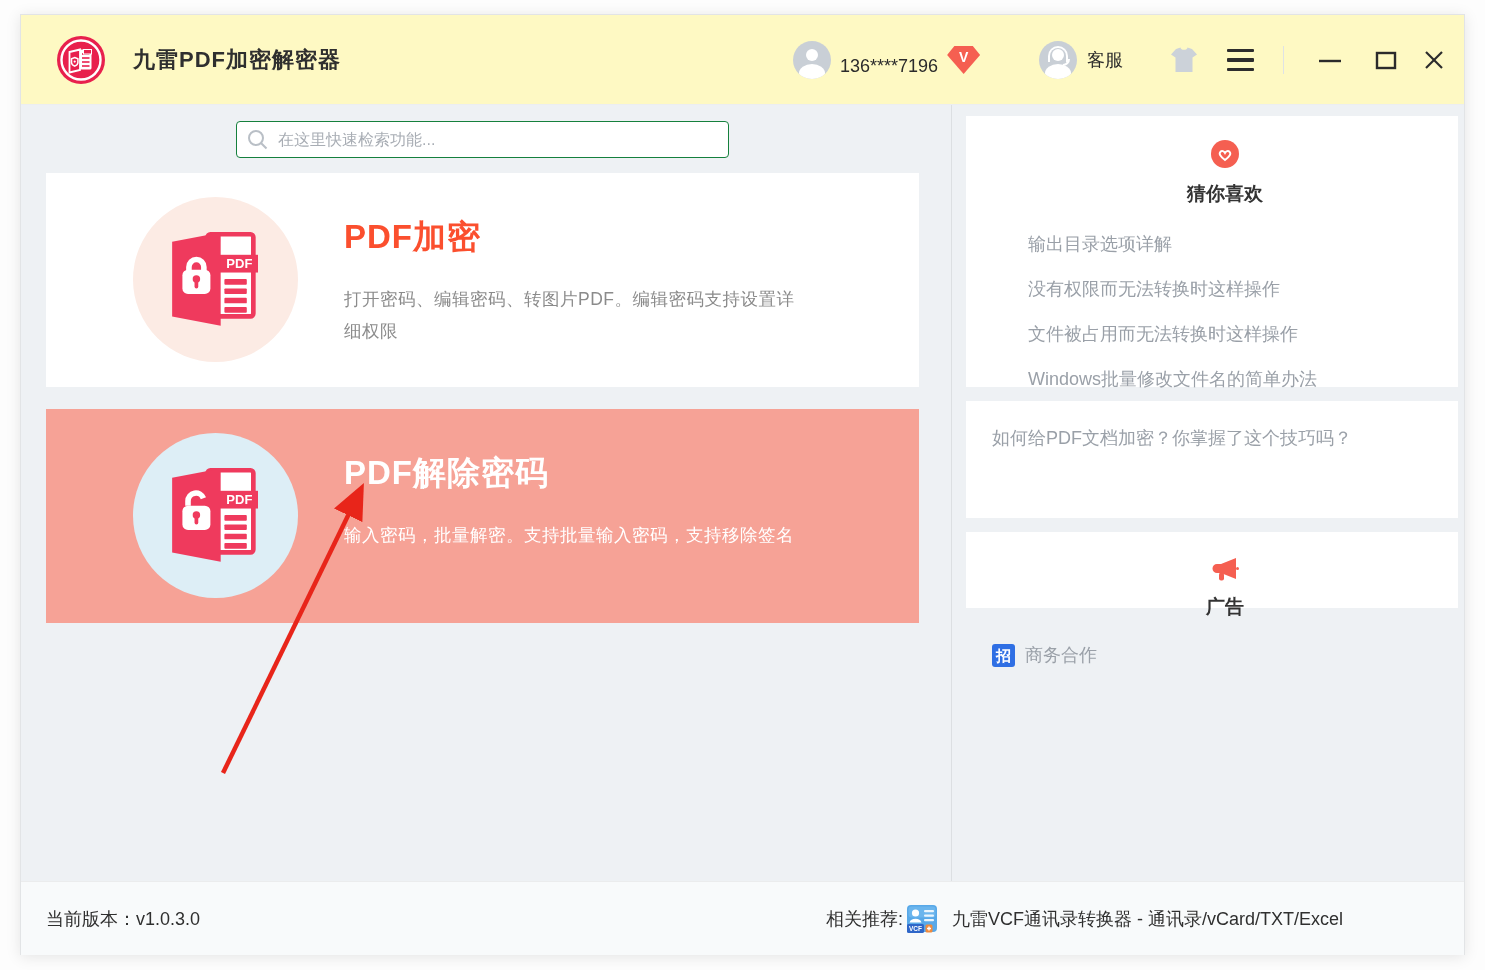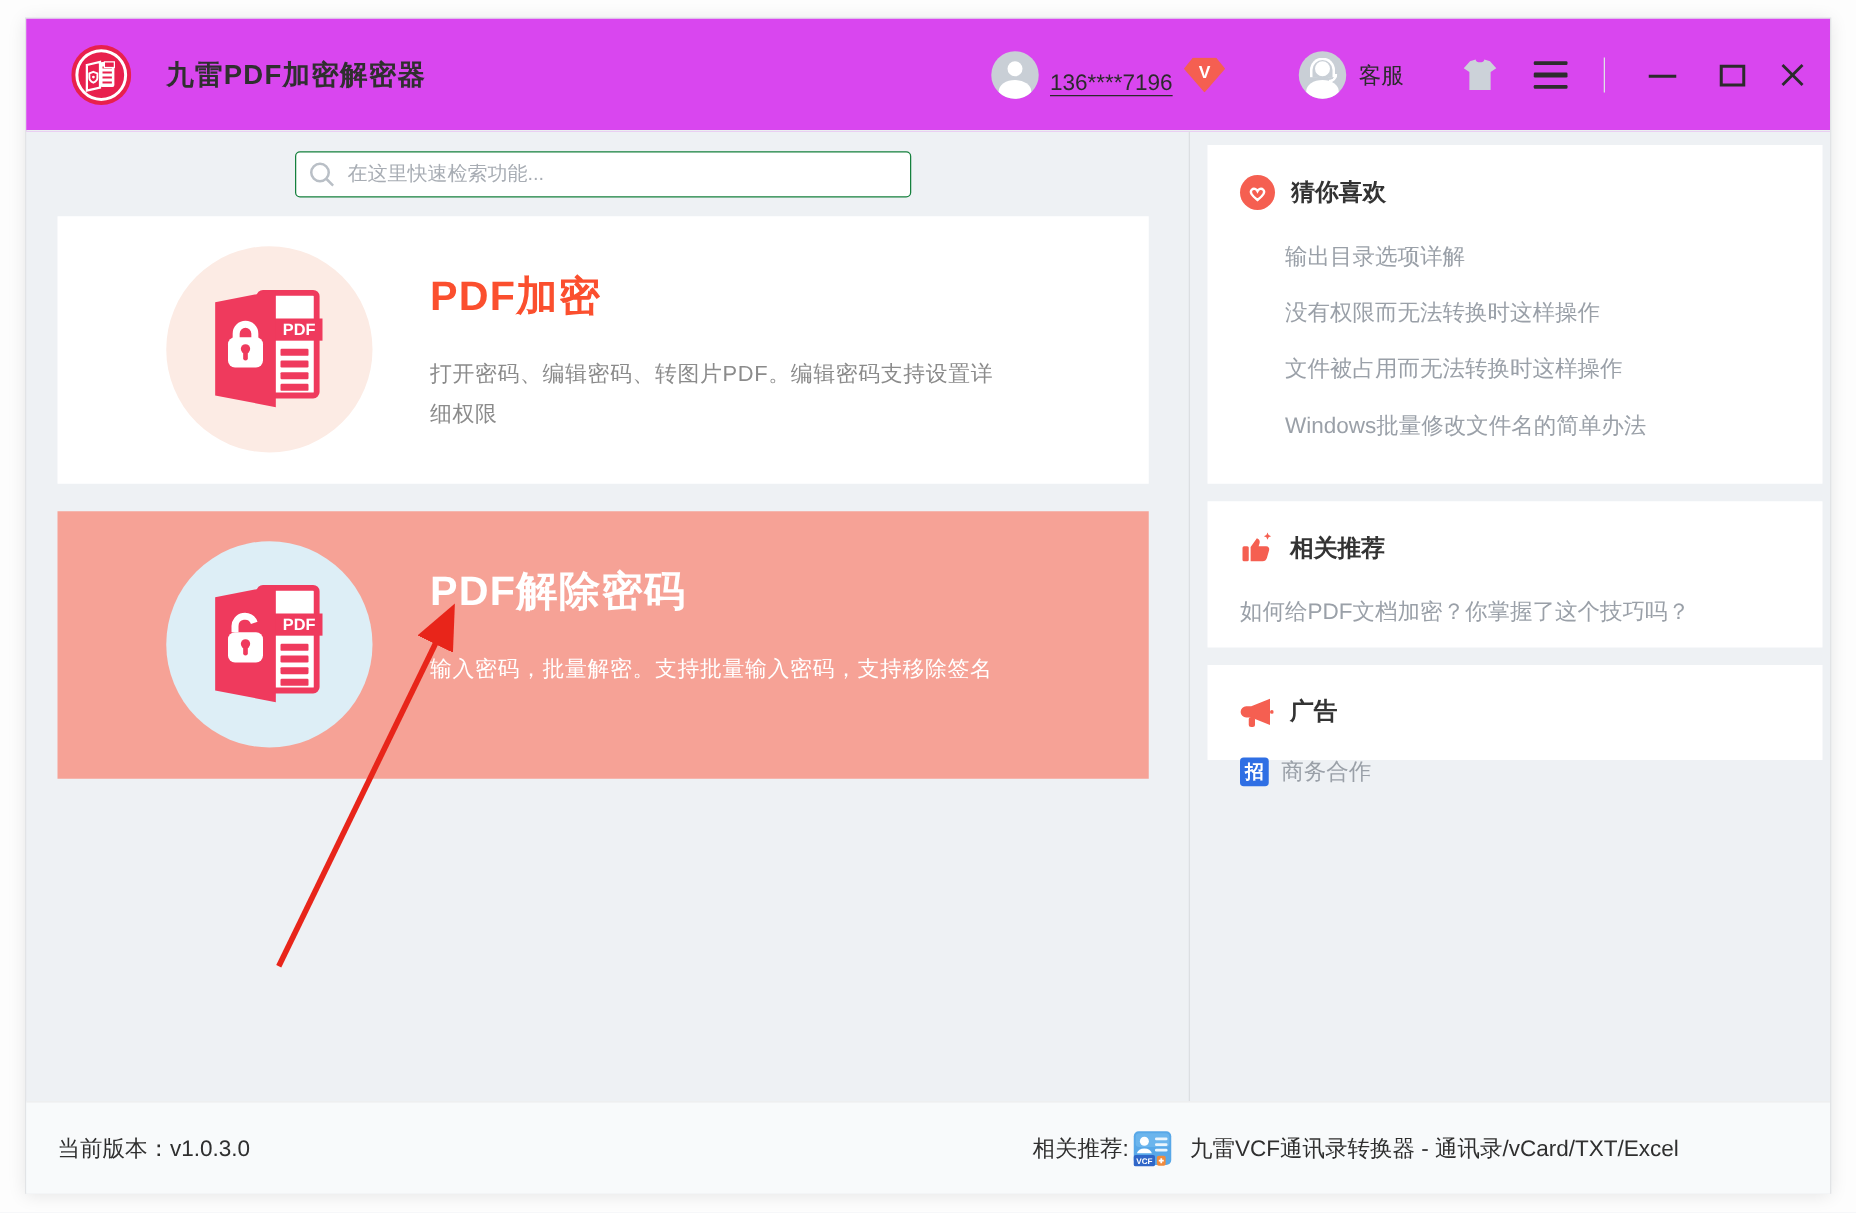--- a/index.html
+++ b/index.html
@@ -9,31 +9,31 @@
     font-family:"Liberation Sans","DejaVu Sans",sans-serif;
     background:#fdfdfd;
     overflow:hidden;
   }
   .window {
     position:absolute; left:20px; top:14px; width:1445px; height:941px;
     background:#eef1f4; border:1px solid #e2e4e6;
     box-shadow:0 2px 14px rgba(0,0,0,.10);
   }
   
-  .titlebar { position:absolute; left:0; top:0; width:100%; height:90px; background:#d946ef; border-bottom:1px solid #eceef0; }
+  .titlebar { position:absolute; left:0; top:0; width:100%; height:90px; background:#fef9c3; border-bottom:1px solid #eceef0; }
   .logo { position:absolute; left:36px; top:21px; width:48px; height:48px; }
   .app-title { position:absolute; left:112px; top:0; height:90px; display:flex; align-items:center;
     font-size:22px; font-weight:bold; color:#2f2f2f; letter-spacing:1px; }
   .account { position:absolute; left:772px; top:0; height:90px; display:flex; align-items:center; gap:9px; cursor:pointer; }
   .avatar { width:38px; height:38px; border-radius:50%; background:#c9cfd6; position:relative; overflow:hidden; flex:0 0 auto; }
   .avatar .head { position:absolute; left:13px; top:8px; width:12px; height:12px; border-radius:50%; background:#fff; }
   .avatar .body { position:absolute; left:6px; top:23px; width:26px; height:18px; border-radius:50%; background:#fff; }
   .avatar.headset .band { position:absolute; left:9px; top:5px; width:20px; height:16px; border:2.5px solid #fff; border-bottom:none; border-radius:10px 10px 0 0; background:transparent; }
   .avatar.headset .mic { position:absolute; left:24px; top:18px; width:7px; height:7px; border:2px solid #fff; border-top:none; border-left:none; border-radius:0 0 8px 0; }
-  .phone { font-size:18px; color:#2b2b2b; text-decoration:underline; text-underline-offset:4px;margin-top:13px; }
+  .phone { font-size:18px; color:#2b2b2b; text-underline-offset:4px;margin-top:13px; }
   .vbadge { width:33px; height:28px; background:#f55f51; clip-path:polygon(22% 0,78% 0,100% 32%,50% 100%,0 32%);
     color:#fff; font-size:14px; font-weight:bold; text-align:center; line-height:22px; }
   .support { position:absolute; left:1018px; top:0; height:90px; display:flex; align-items:center; gap:10px; cursor:pointer; }
   .support-label { font-size:18px; color:#2b2b2b;text-align:center; }
   .tool { position:absolute; top:28px; width:34px; height:34px; display:flex; align-items:center; justify-content:center; cursor:pointer; }
   .tool-skin { left:1146px; }
   .tool-menu { left:1202px; }
   .menu-bars { display:flex; flex-direction:column; gap:6px; }
   .menu-bars i { display:block; width:27px; height:3.5px; background:#2d2d2d; border-radius:1px; }
   .tb-divider { position:absolute; left:1262px; top:31px; width:1px; height:28px; background:#dfe2e5; }
@@ -57,21 +57,21 @@
   .card2 .card-title { color:#ffffff; }
   .card-desc { position:absolute; left:298px; top:110px; width:465px; font-size:17.5px; line-height:32px; letter-spacing:.5px; }
   .card1 .card-desc { color:#8b8b8b; }
   .card2 .card-desc { color:#ffffff; }
   
   .vdivider { position:absolute; left:930px; top:90px; width:1px; height:776px; background:#dcdfe2; }
   .panel { position:absolute; left:945px; width:492px; background:#fff; padding-left:26px; }
   .panel1 { top:101px; height:271px; }
   .panel2 { top:386px; height:117px; }
   .panel3 { top:517px; height:76px; }
-  .panel-header { display:flex; align-items:center; gap:13px; padding-top:24px; font-size:19px; font-weight:bold; color:#333; }
+  .panel-header { display:flex; align-items:center; gap:13px; padding-top:24px; font-size:19px; font-weight:bold; color:#333;flex-direction:column; }
   .heart-badge { width:28px; height:28px; border-radius:50%; background:#f55f51; display:flex; align-items:center; justify-content:center; }
   .links { margin-top:25px; display:flex; flex-direction:column; gap:21px;margin-left:36px; }
   .side-link { font-size:18px; color:#9aa0a8; cursor:pointer; width:fit-content; }
   .panel2 .side-link { margin-top:25px; }
   .ad-row { margin-top:23px; display:flex; align-items:center; gap:10px; }
   .ad-badge { width:23px; height:23px; background:#2f6fe4; border-radius:3px; color:#fff; font-size:15px;
     font-weight:bold; text-align:center; line-height:23px; }
   
   .bottombar { position:absolute; left:0; top:866px; width:100%; height:74px; background:#f8fafb; border-top:1px solid #ebeced; }
   .version { position:absolute; left:25px; top:0; height:74px; display:flex; align-items:center; font-size:18px; color:#2f2f2f; }
@@ -223,28 +223,20 @@
     </div>
     <div class="links">
       <div class="side-link">输出目录选项详解</div>
       <div class="side-link">没有权限而无法转换时这样操作</div>
       <div class="side-link">文件被占用而无法转换时这样操作</div>
       <div class="side-link">Windows批量修改文件名的简单办法</div>
     </div>
   </div>
 
   <div class="panel panel2">
-    <div class="panel-header">
-      <svg width="27" height="27" viewBox="0 0 27 27">
-        <rect x="2" y="12" width="5" height="12" rx="1.2" fill="#f55f51"></rect>
-        <path d="M8.5,24 V12.5 L13.5,5.5 c1.8,0.5 2.6,2 2.2,3.8 L14.9,12 h6 c1.8,0 2.9,1.5 2.4,3.2 l-1.8,6.2 c-0.5,1.6 -1.7,2.6 -3.4,2.6 Z" fill="#f55f51"></path>
-        <path d="M22,1 l0.9,2 2,0.9 -2,0.9 -0.9,2 -0.9,-2 -2,-0.9 2,-0.9 Z" fill="#f55f51"></path>
-      </svg>
-      <span>相关推荐</span>
-    </div>
     <div class="side-link">如何给PDF文档加密？你掌握了这个技巧吗？</div>
   </div>
 
   <div class="panel panel3">
     <div class="panel-header">
       <svg width="27" height="25" viewBox="0 0 27 25">
         <path d="M24,2 L9,8 H5 a4.5,4.5 0 0 0 0,9 H9 L24,23 Z" fill="#f55f51"></path>
         <rect x="7" y="16.5" width="5" height="8" rx="2" fill="#f55f51"></rect>
         <circle cx="25.5" cy="12.5" r="1.5" fill="#f55f51"></circle>
       </svg>

